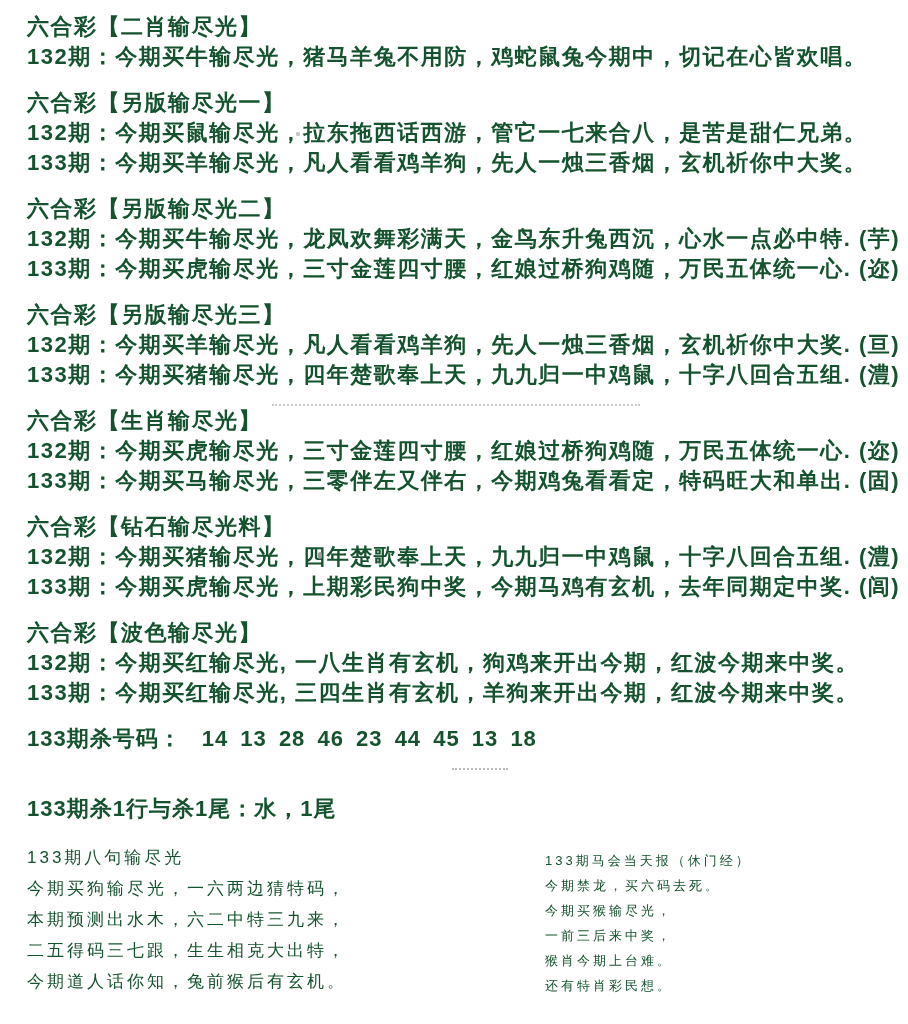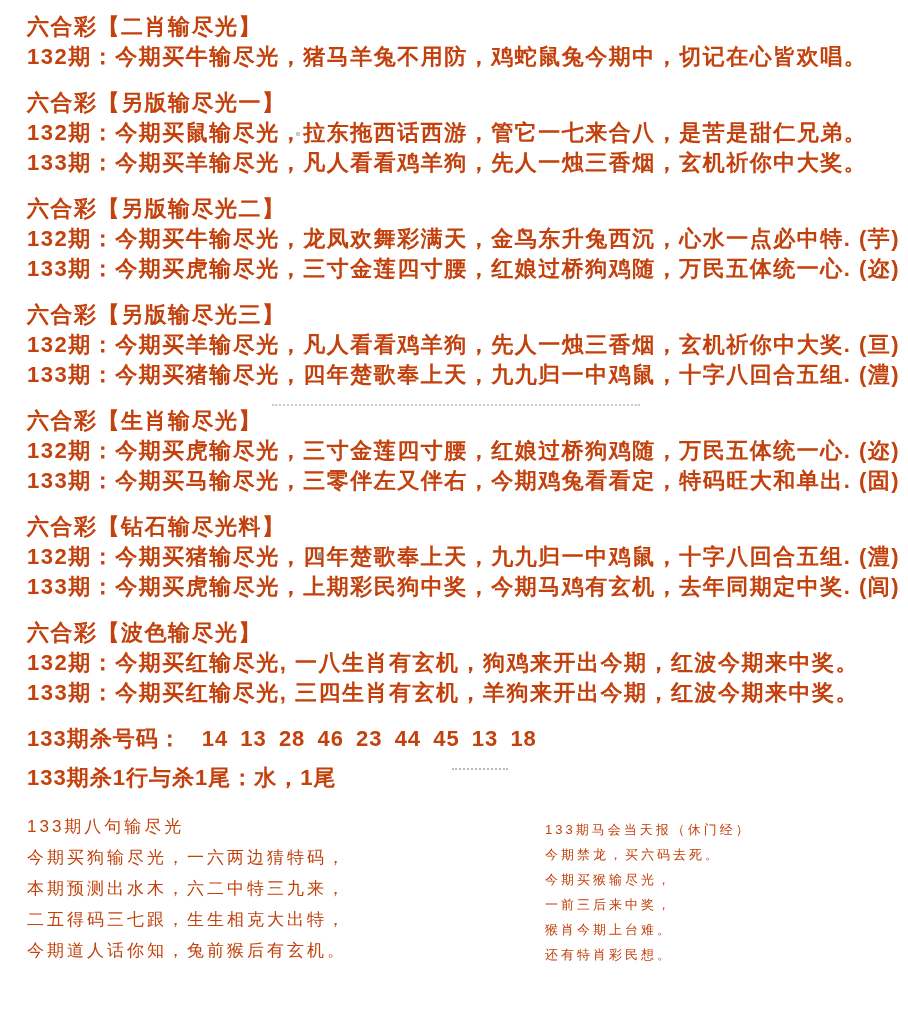--- a/index.html
+++ b/index.html
@@ -1,20 +1,20 @@
 <!DOCTYPE html>
 <html><head>
 <meta charset="utf-8">
 <style>
   html,body{margin:0;padding:0;background:#ffffff;}
   .page{
     position:relative;
     width:908px;height:1024px;
     background:#ffffff;
-    color:#c2410c;
+    color:#14532d;
     font-family:"Liberation Sans", sans-serif;
     overflow:hidden;
     box-sizing:border-box;
     padding:12px 0 0 27px;
   }
   
   .tip-section{margin:0 0 16px 0;}
   .sec-title,.sec-line{
     height:30px;line-height:30px;
     font-size:22px;font-weight:700;
@@ -22,21 +22,21 @@
     white-space:nowrap;
   }
   
   .kill-line{
     margin-top:10px;height:30px;line-height:30px;
     font-size:22px;font-weight:700;white-space:nowrap;
   }
   .kill-label{letter-spacing:1px;}
   .kill-nums{margin-left:20px;word-spacing:5px;letter-spacing:1px;}
   .kill-line2{
-    margin-top:9px;height:30px;line-height:30px;
+    margin-top:40px;height:30px;line-height:30px;
     font-size:22px;font-weight:700;letter-spacing:1px;white-space:nowrap;
   }
   
   .bottom{display:flex;margin-top:18px;align-items:flex-start;}
   .poem-left{width:518px;}
   .poem-left .poem-row{
     height:31px;line-height:31px;
     font-size:17px;font-weight:400;letter-spacing:3px;white-space:nowrap;
   }
   .poem-right{margin-top:6px;}

